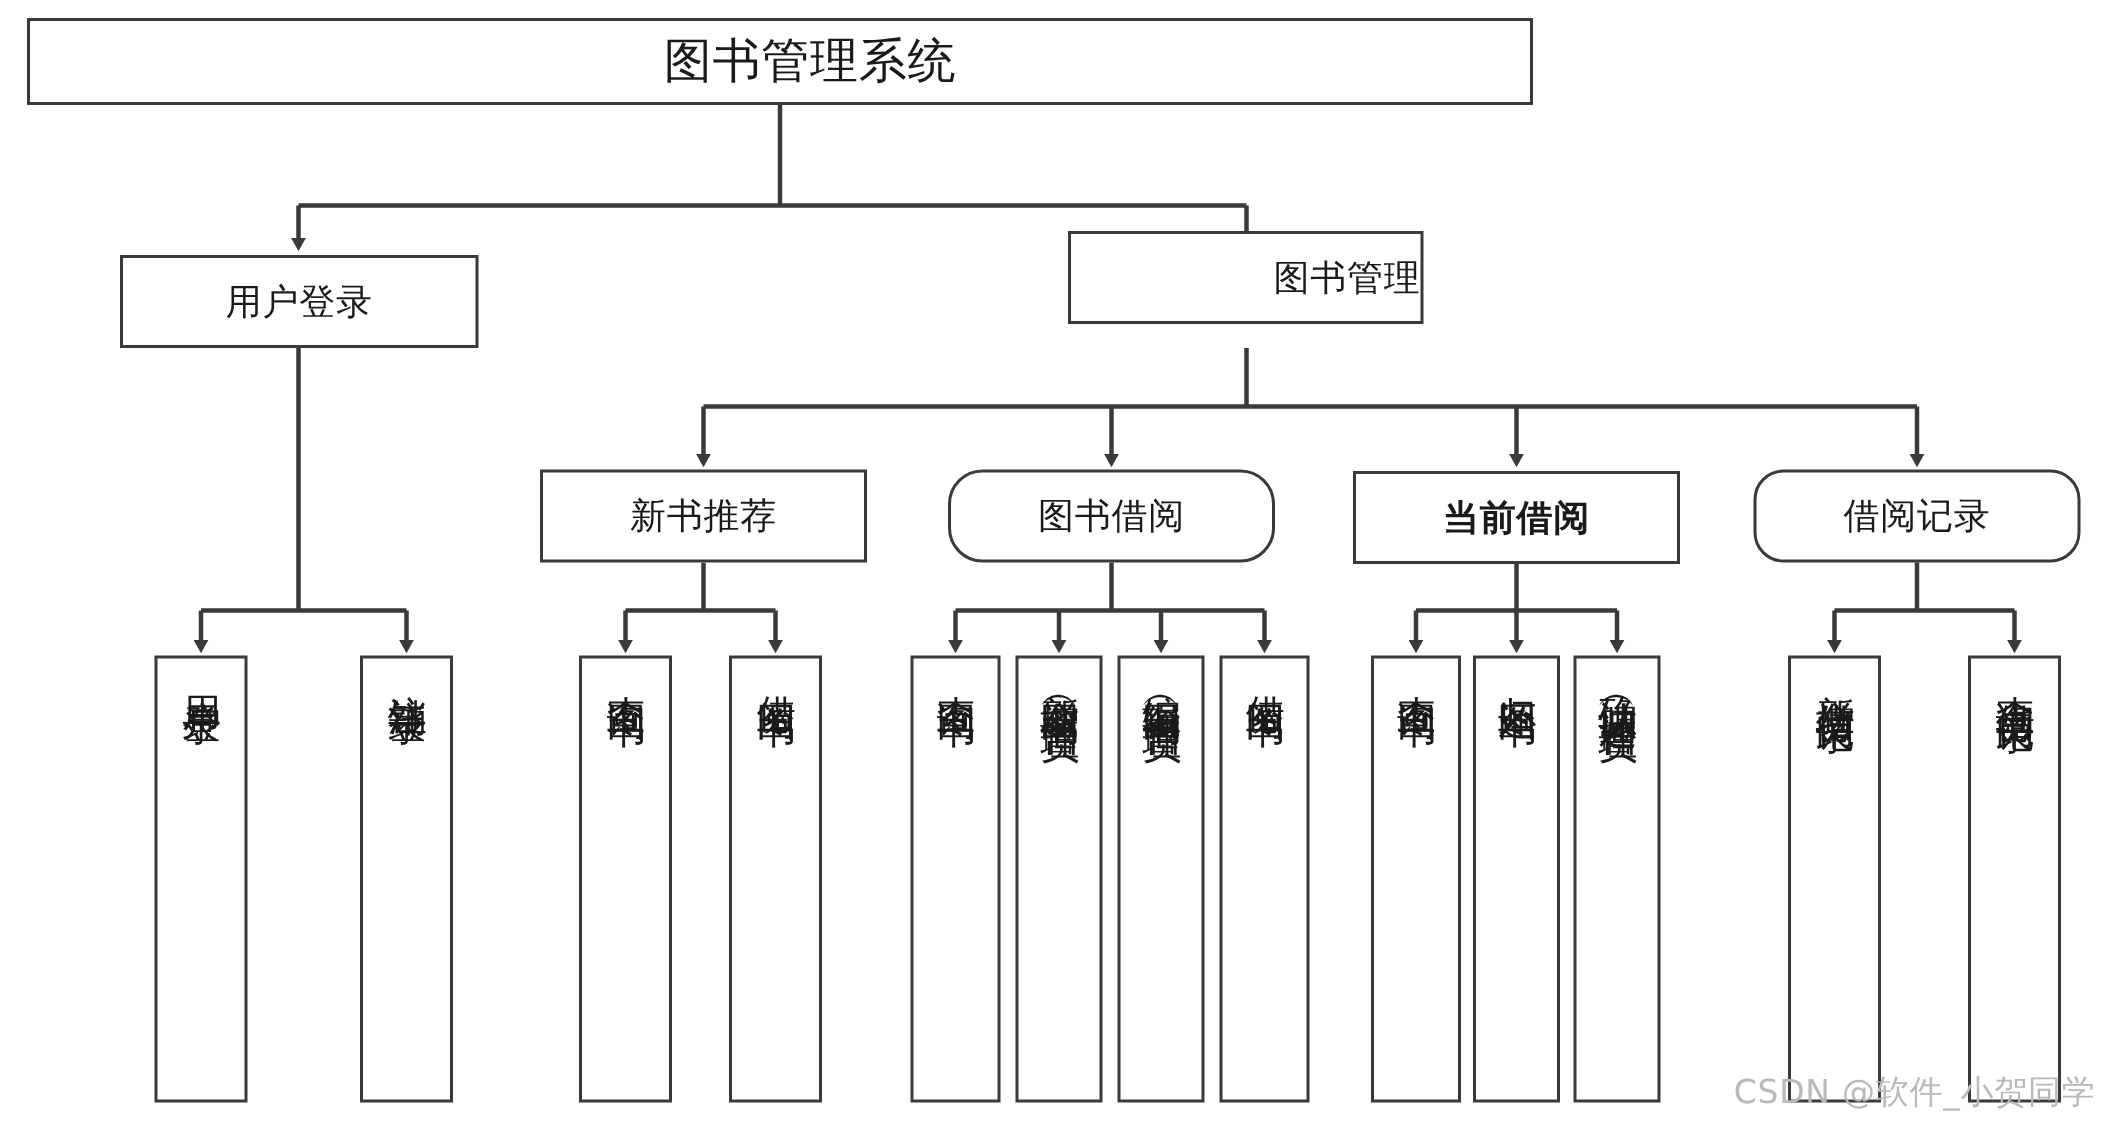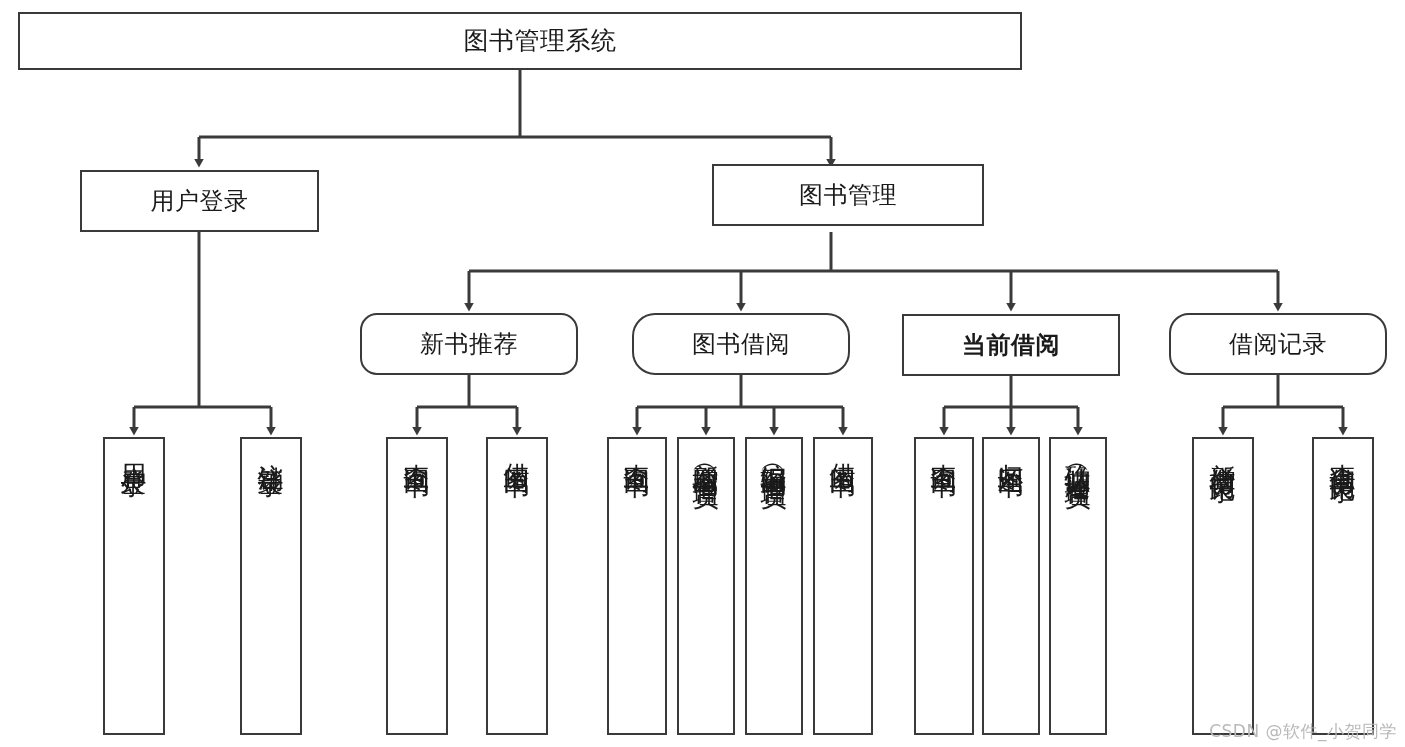--- a/index.html
+++ b/index.html
@@ -41,40 +41,40 @@
     line-height: 1.12;
     text-align: center;
     white-space: nowrap;
   }
   
   .node.horiz .label {
     font-size: 24px;
     letter-spacing: 0.5px;
   }
   .node.root .label {
-    font-size: 25px;
+    font-size: 32px;
     margin-left: 40px;
   }
   
   .node.vert {
     align-items: flex-start;
     padding-top: 4px;
   }
   .node.vert .label {
     writing-mode: vertical-rl;
     text-orientation: upright;
     font-size: 26px;
     line-height: 1;
     letter-spacing: 3px;
   }
   .watermark {
     position: absolute;
     right: 8px;
     bottom: 4px;
-    font-size: 17px;
+    font-size: 22px;
     color: #b9b9b9;
     white-space: nowrap;
     letter-spacing: 0.5px;
   }
 </style>
 </head>
 <body>
 
 <div id="diagram-root">
 
@@ -128,25 +128,25 @@
     </g>
   </svg>
 
   <div class="node horiz root" style="left:18px; top:12px; width:1004px; height:58px;">
     <span class="label">图书管理系统</span>
   </div>
 
   <div class="node horiz" style="left:80px; top:170px; width:239px; height:62px;">
     <span class="label">用户登录</span>
   </div>
-  <div class="node horiz" style="left:712px; top:164px; width:272px; height:62px;">
+  <div class="node horiz" style="left:712px; top:154px; width:237px; height:62px;justify-content:flex-end;">
     <span class="label">图书管理</span>
   </div>
 
-  <div class="node horiz" style="left:360px; top:313px; width:218px; height:62px;border-radius:17px;">
+  <div class="node horiz" style="left:360px; top:313px; width:218px; height:62px;">
     <span class="label">新书推荐</span>
   </div>
   <div class="node horiz" style="left:632px; top:313px; width:218px; height:62px;border-radius:23px;">
     <span class="label">图书借阅</span>
   </div>
   <div class="node horiz" style="left:902px; top:314px; width:218px; height:62px;font-weight:bold;">
     <span class="label">当前借阅</span>
   </div>
   <div class="node horiz" style="left:1169px; top:313px; width:218px; height:62px;border-radius:20px;">
     <span class="label">借阅记录</span>

